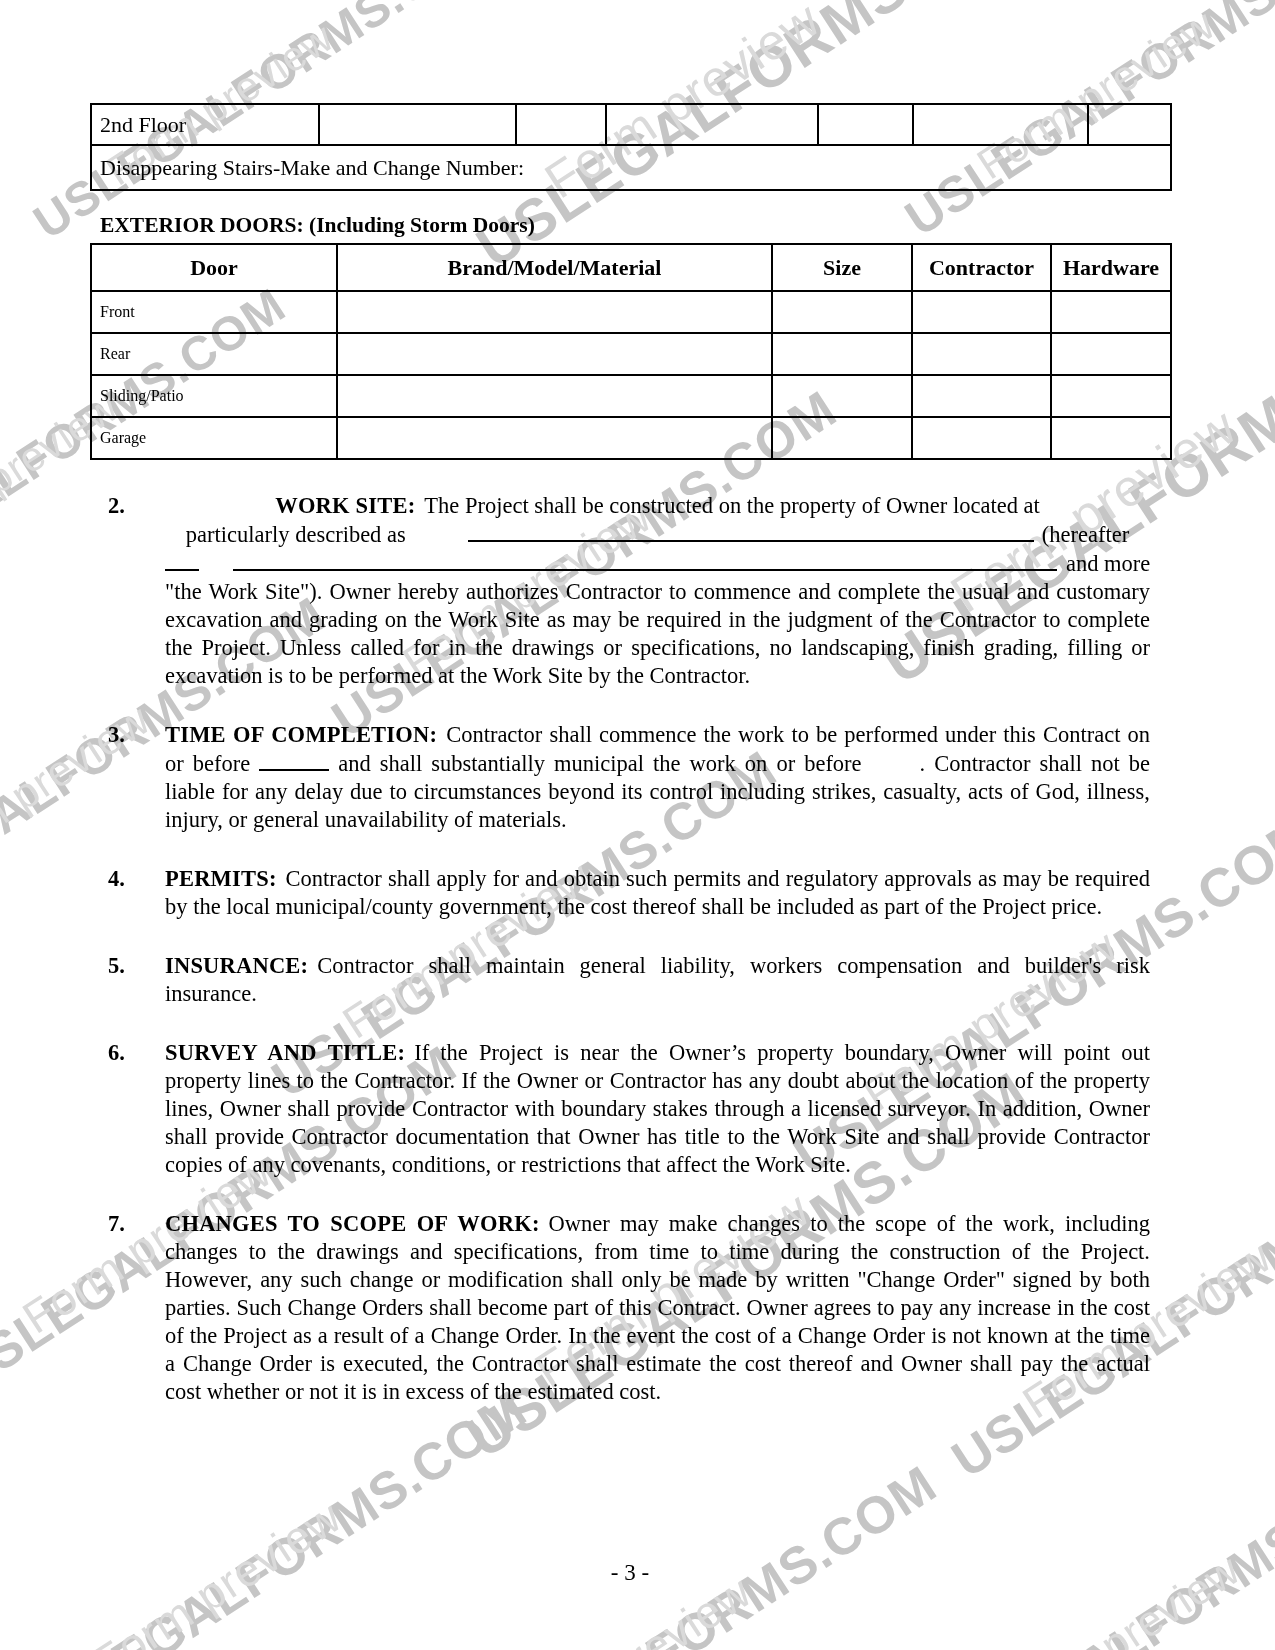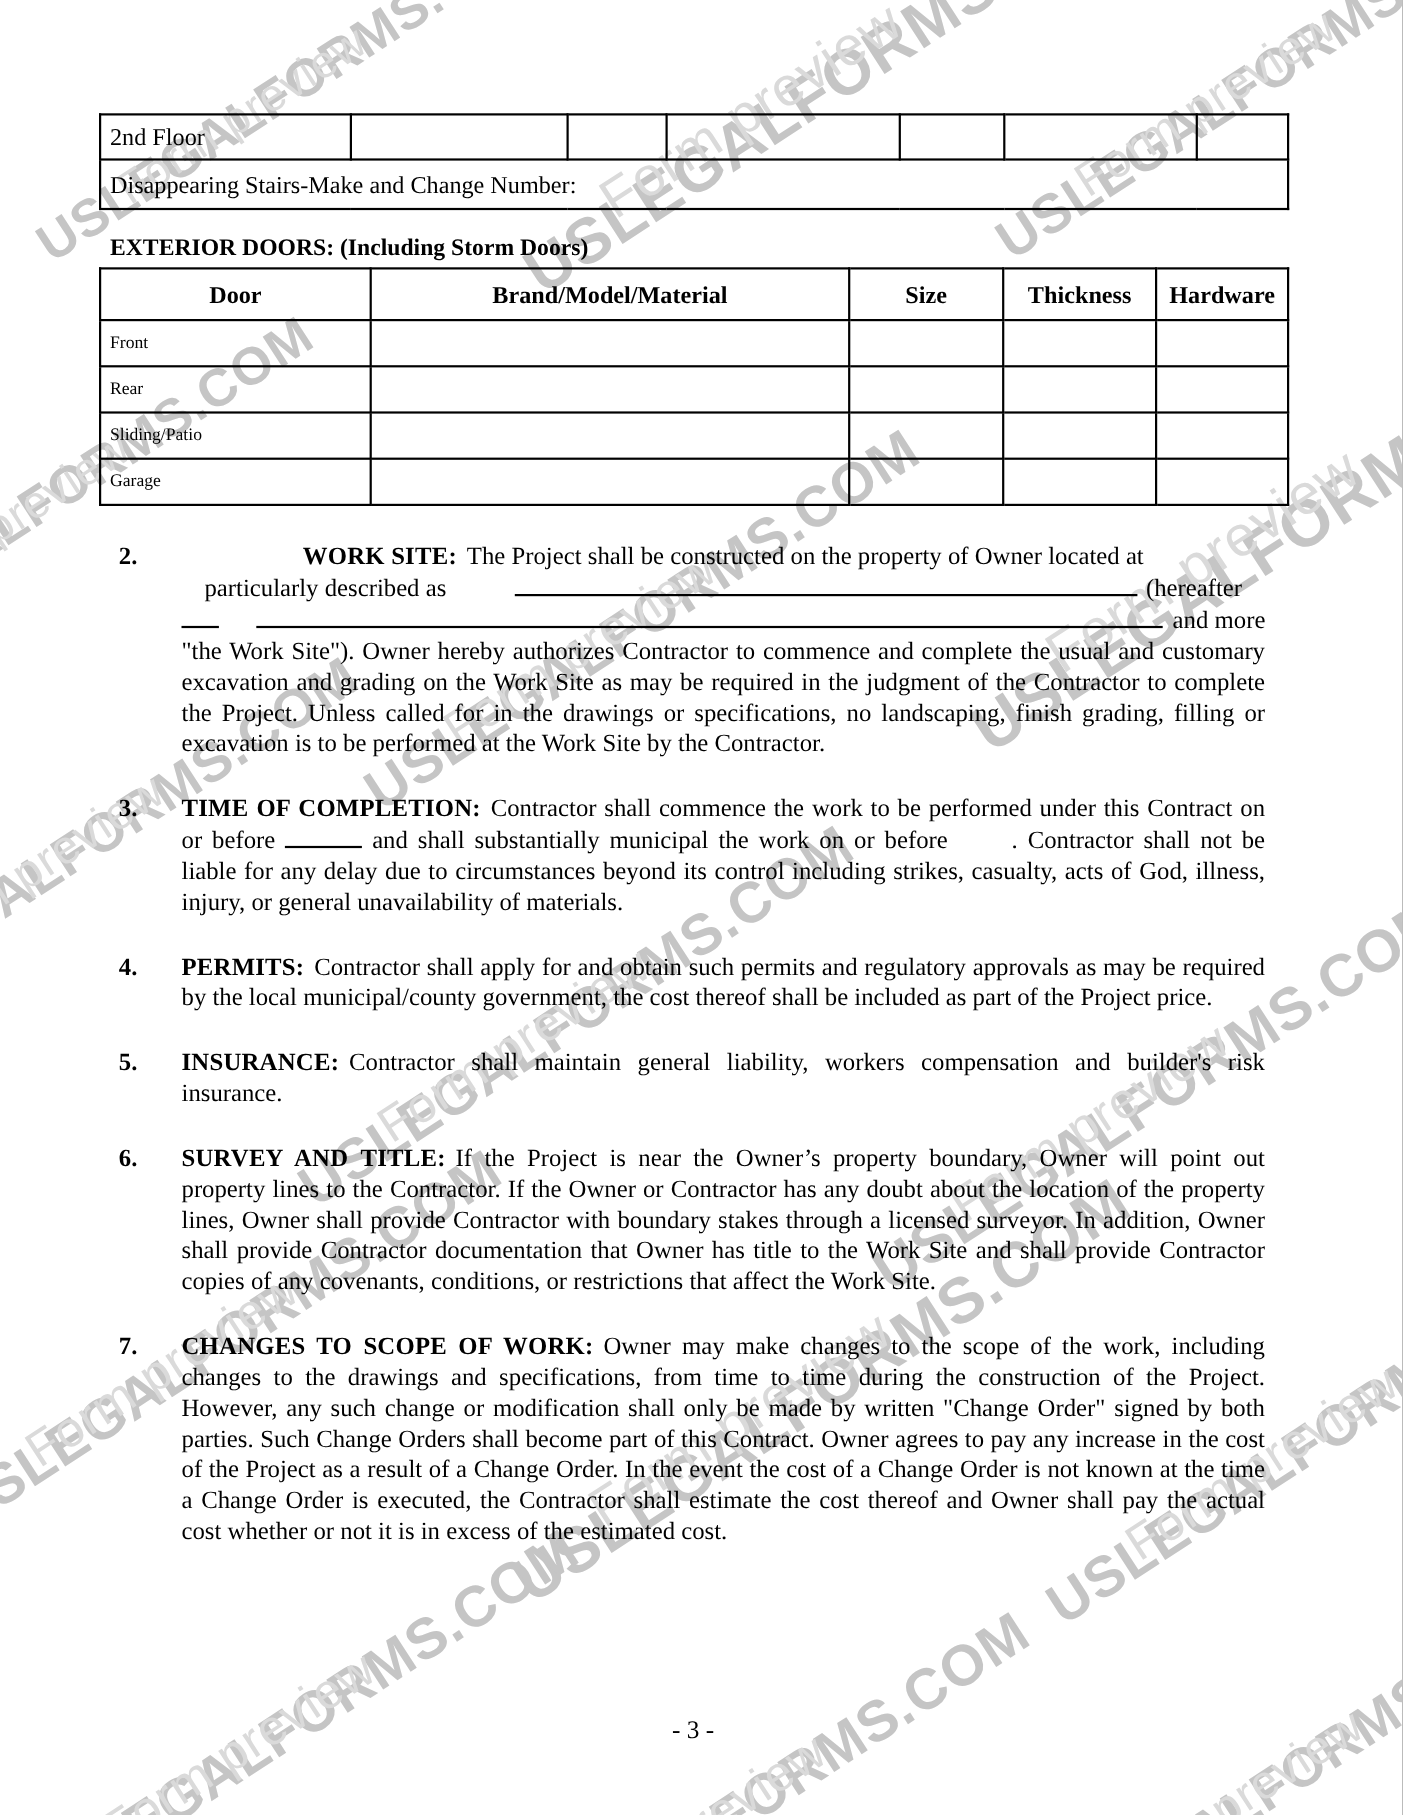--- a/index.html
+++ b/index.html
@@ -110,21 +110,21 @@
           <col style="width:435px">
           <col style="width:140px">
         <col style="width:139px">
           <col style="width:120px">
       </colgroup>
       <tbody>
           <tr>
         <th>Door</th>
         <th>Brand/Model/Material</th>
         <th>Size</th>
-        <th>Thickness</th>
+        <th>Contractor</th>
         <th>Hardware</th>
       </tr>
       <tr>
         <td>Front</td>
         <td></td>
         <td></td>
         <td></td>
         <td></td>
       </tr>
       <tr>

